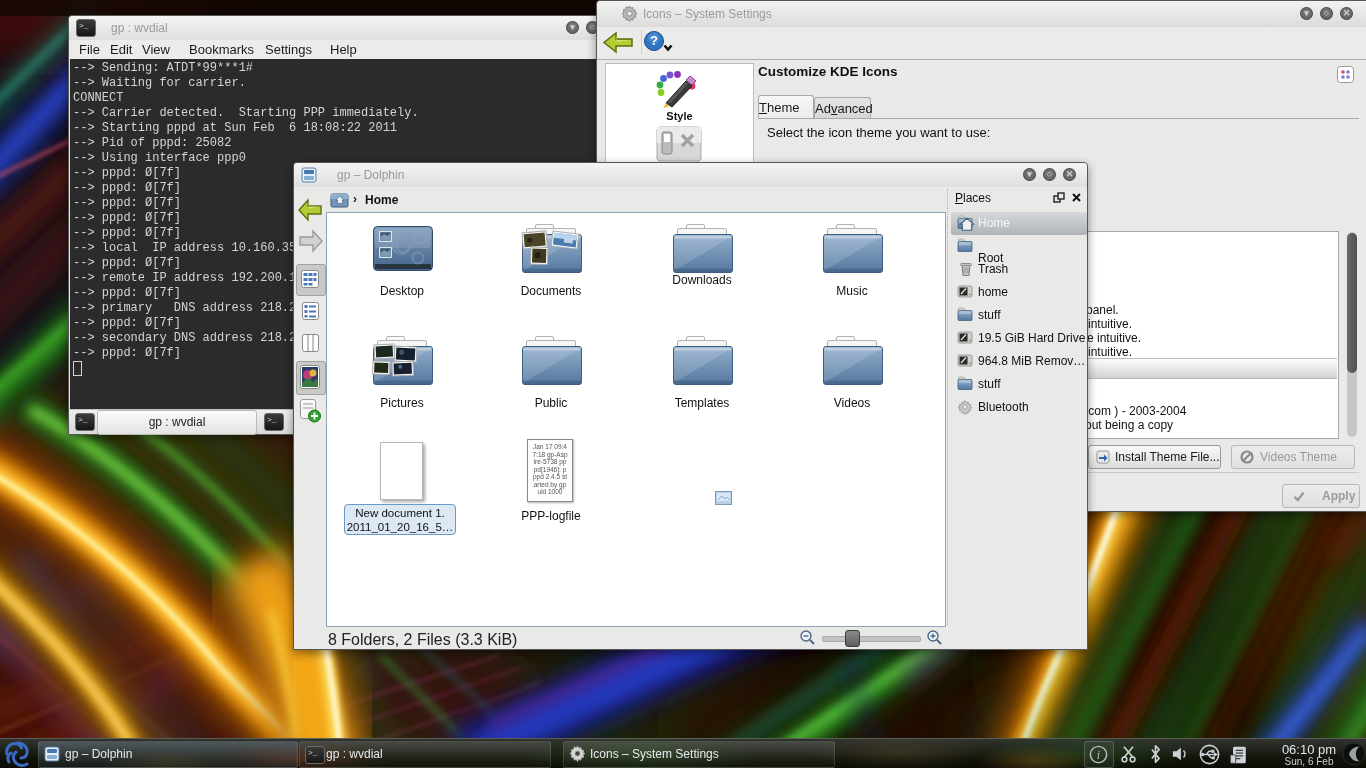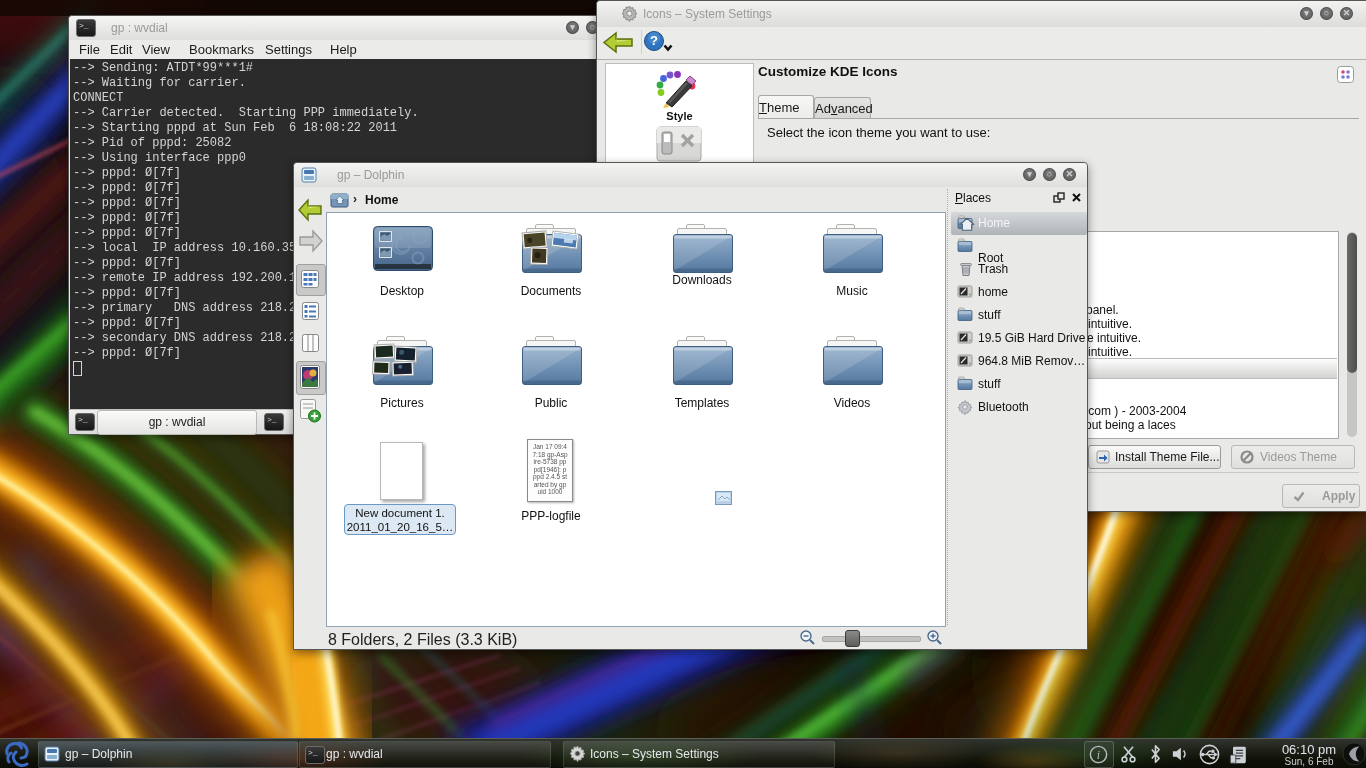--- a/index.html
+++ b/index.html
@@ -392,21 +392,21 @@
   <div style="position:absolute;left:161px;top:117px;width:601px;height:350px;border-top:1px solid #a8a8a6;"></div>
   <div style="position:absolute;left:170px;top:124px;font-size:13px;color:#111">Select the icon theme you want to use:</div>
 
   <div style="position:absolute;left:170px;top:230px;width:570px;height:206px;background:#fff;border:1px solid #a8a8a6;"></div>
   <div style="position:absolute;left:458px;top:357px;width:282px;height:19px;background:linear-gradient(#fdfdfd,#d2d2d0);border-top:1px solid #bbb;border-bottom:1px solid #bbb;"></div>
   <div style="position:absolute;left:489px;top:302px;font-size:12px;color:#111">panel.</div>
   <div style="position:absolute;left:491px;top:316px;font-size:12px;color:#111">intuitive.</div>
   <div style="position:absolute;left:490px;top:330px;font-size:12px;color:#111">e intuitive.</div>
   <div style="position:absolute;left:491px;top:344px;font-size:12px;color:#111">intuitive.</div>
   <div style="position:absolute;left:488px;top:403px;font-size:12px;color:#111">.com ) - 2003-2004</div>
-  <div style="position:absolute;left:488px;top:417px;font-size:12px;color:#111">out being a laces</div>
+  <div style="position:absolute;left:488px;top:417px;font-size:12px;color:#111">out being a copy</div>
 
   <div style="position:absolute;left:750px;top:231px;width:10px;height:205px;background:#c6c6c4;border-radius:5px;"></div>
   <div style="position:absolute;left:750px;top:232px;width:10px;height:140px;background:linear-gradient(90deg,#6a6a68,#4e4e4c);border-radius:5px;"></div>
   <div class="kbtn" style="left:491px;top:444px;width:131px;">
         <span style="position:absolute;left:26px;top:4px;">Install Theme File...</span>
         <svg style="position:absolute;left:7px;top:4px" width="14" height="14" viewBox="0 0 14 14">
           <rect x="1" y="1" width="12" height="12" rx="2" fill="#e8e8e6" stroke="#999"></rect>
           <path d="M3 7 h5 v-2.5 L11.5 8 8 11.5 V9 H3z" fill="#2a66b0"></path>
         </svg>
       </div>

